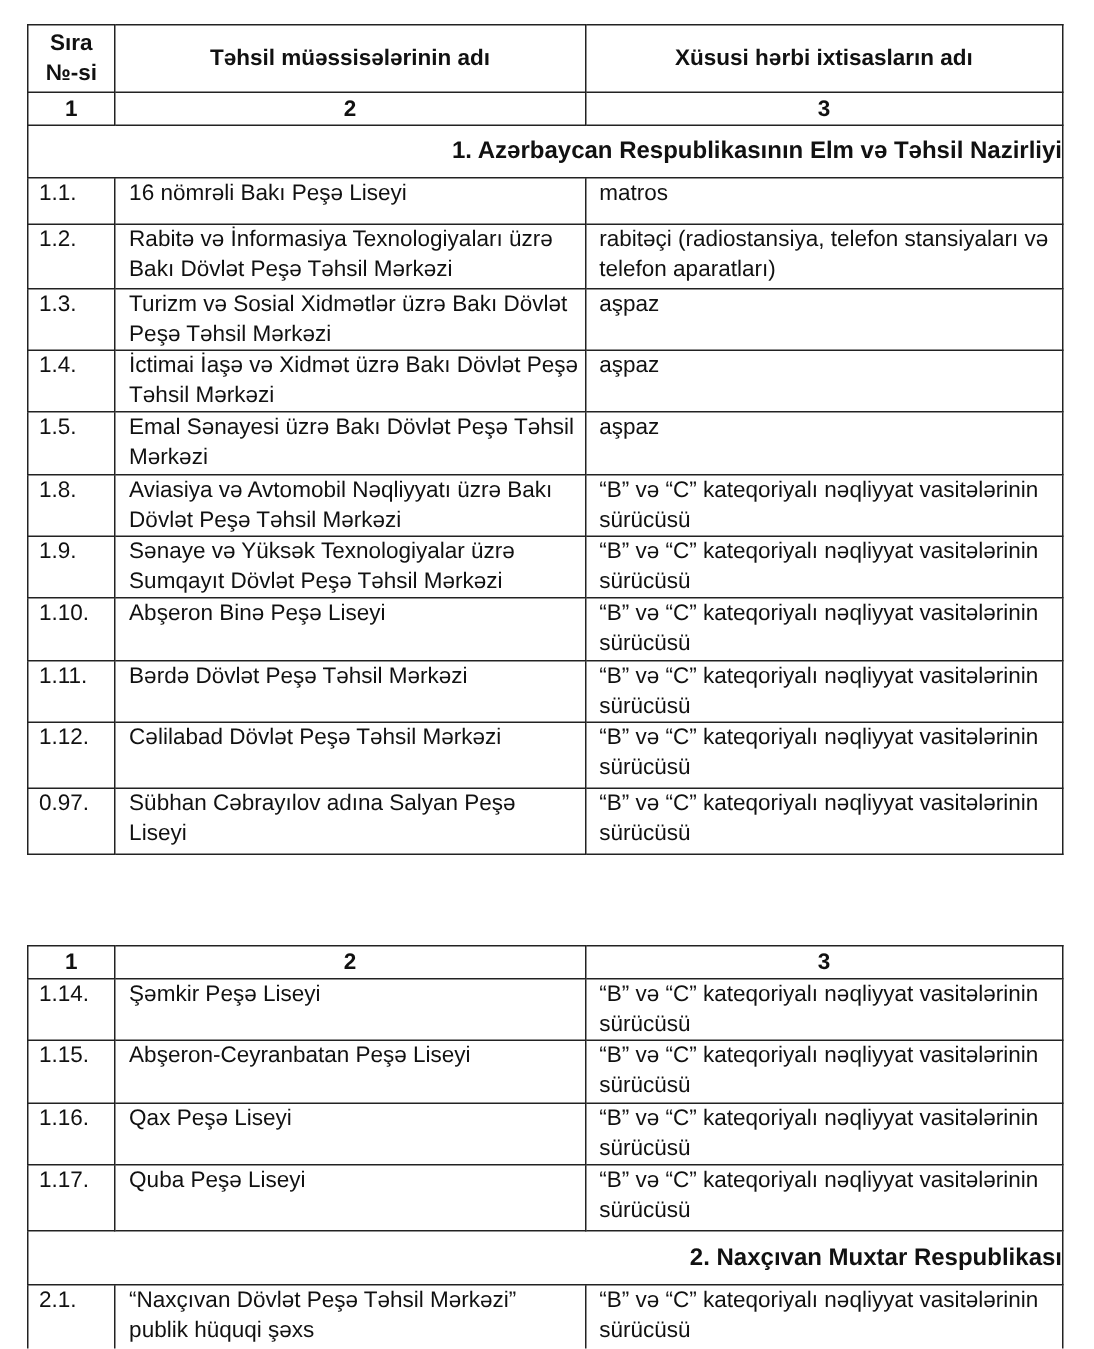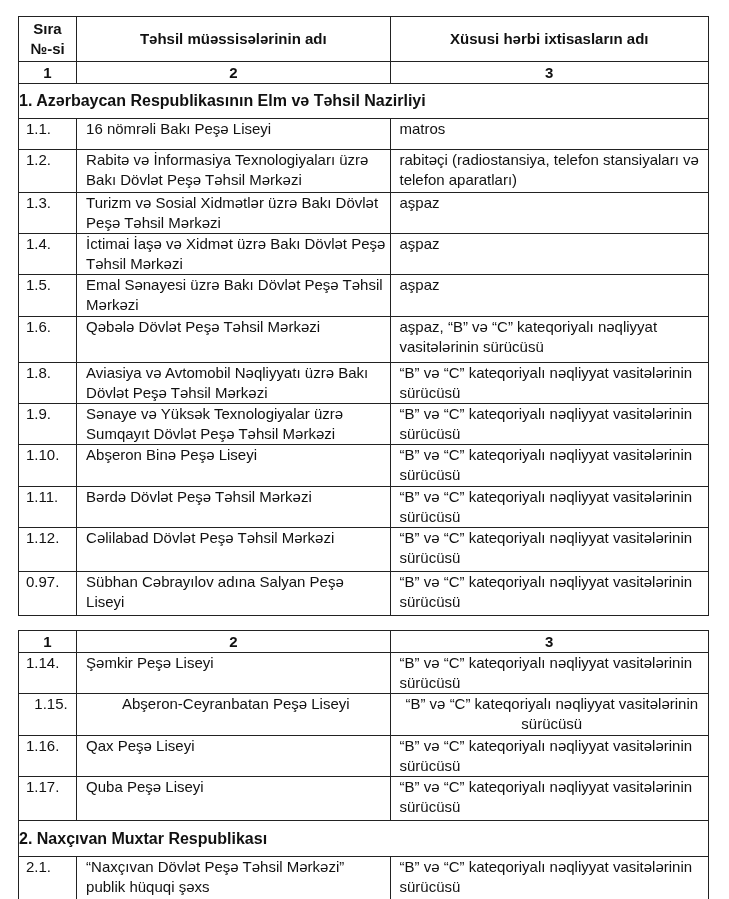--- a/index.html
+++ b/index.html
@@ -5,21 +5,21 @@
   html, body { margin:0; padding:0; background:#ffffff; }
   body { width:729px; height:899px; overflow:hidden; position:relative;
          font-family:"Liberation Sans", sans-serif; color:#111; }
   .tbl { position:absolute; left:18px; width:691px; border-collapse:collapse; table-layout:fixed; }
   .tbl td { border:1px solid #222; padding:0; vertical-align:top; font-size:15px; line-height:20px; }
   .c1 { width:58px; }
   .c2 { width:313px; }
   .c3 { width:318px; }
   .hdr td { font-weight:bold; text-align:center; vertical-align:middle; font-size:15px; }
   .num td { font-weight:bold; text-align:center; vertical-align:middle; height:21px; font-size:15px; line-height:20px; }
-  .sec td { font-weight:bold; text-align:left; vertical-align:middle; font-size:16px; }
+  .sec td { font-weight:bold; text-align:right; vertical-align:middle; font-size:16px;padding-left:45px; }
   .row .n { padding-left:7px; }
   .row .nm { padding-left:9px; padding-right:4px; }
   .row .sp { padding-left:9px; padding-right:4px; }
   .t1 { top:16px; }
   .t2 { top:630px; }
 </style>
 </head>
 <body>
 
 <table class="tbl t1">
@@ -63,25 +63,20 @@
   <tr class="row" style="height:40px;">
     <td class="n">1.4.</td>
     <td class="nm">İctimai İaşə və Xidmət üzrə Bakı Dövlət Peşə Təhsil Mərkəzi</td>
     <td class="sp">aşpaz</td>
   </tr>
   <tr class="row" style="height:42px;">
     <td class="n">1.5.</td>
     <td class="nm">Emal Sənayesi üzrə Bakı Dövlət Peşə Təhsil Mərkəzi</td>
     <td class="sp">aşpaz</td>
   </tr>
-  <tr class="row" style="height:46px;">
-    <td class="n">1.6.</td>
-    <td class="nm">Qəbələ Dövlət Peşə Təhsil Mərkəzi</td>
-    <td class="sp">aşpaz, “B” və “C” kateqoriyalı nəqliyyat vasitələrinin sürücüsü</td>
-  </tr>
   <tr class="row" style="height:41px;">
     <td class="n">1.8.</td>
     <td class="nm">Aviasiya və Avtomobil Nəqliyyatı üzrə Bakı Dövlət Peşə Təhsil Mərkəzi</td>
     <td class="sp">“B” və “C” kateqoriyalı nəqliyyat vasitələrinin sürücüsü</td>
   </tr>
   <tr class="row" style="height:40px;">
     <td class="n">1.9.</td>
     <td class="nm">Sənaye və Yüksək Texnologiyalar üzrə Sumqayıt Dövlət Peşə Təhsil Mərkəzi</td>
     <td class="sp">“B” və “C” kateqoriyalı nəqliyyat vasitələrinin sürücüsü</td>
   </tr>
@@ -118,21 +113,21 @@
       <tr class="num">
     <td>1</td>
     <td>2</td>
     <td>3</td>
   </tr>
   <tr class="row" style="height:41px;margin-left:32px;">
     <td class="n">1.14.</td>
     <td class="nm">Şəmkir Peşə Liseyi</td>
     <td class="sp">“B” və “C” kateqoriyalı nəqliyyat vasitələrinin sürücüsü</td>
   </tr>
-  <tr class="row" style="height:42px;text-align:center;">
+  <tr class="row" style="height:42px;">
     <td class="n">1.15.</td>
     <td class="nm">Abşeron-Ceyranbatan Peşə Liseyi</td>
     <td class="sp">“B” və “C” kateqoriyalı nəqliyyat vasitələrinin sürücüsü</td>
   </tr>
   <tr class="row" style="height:40px;">
     <td class="n">1.16.</td>
     <td class="nm">Qax Peşə Liseyi</td>
     <td class="sp">“B” və “C” kateqoriyalı nəqliyyat vasitələrinin sürücüsü</td>
   </tr>
   <tr class="row" style="height:44px;">

